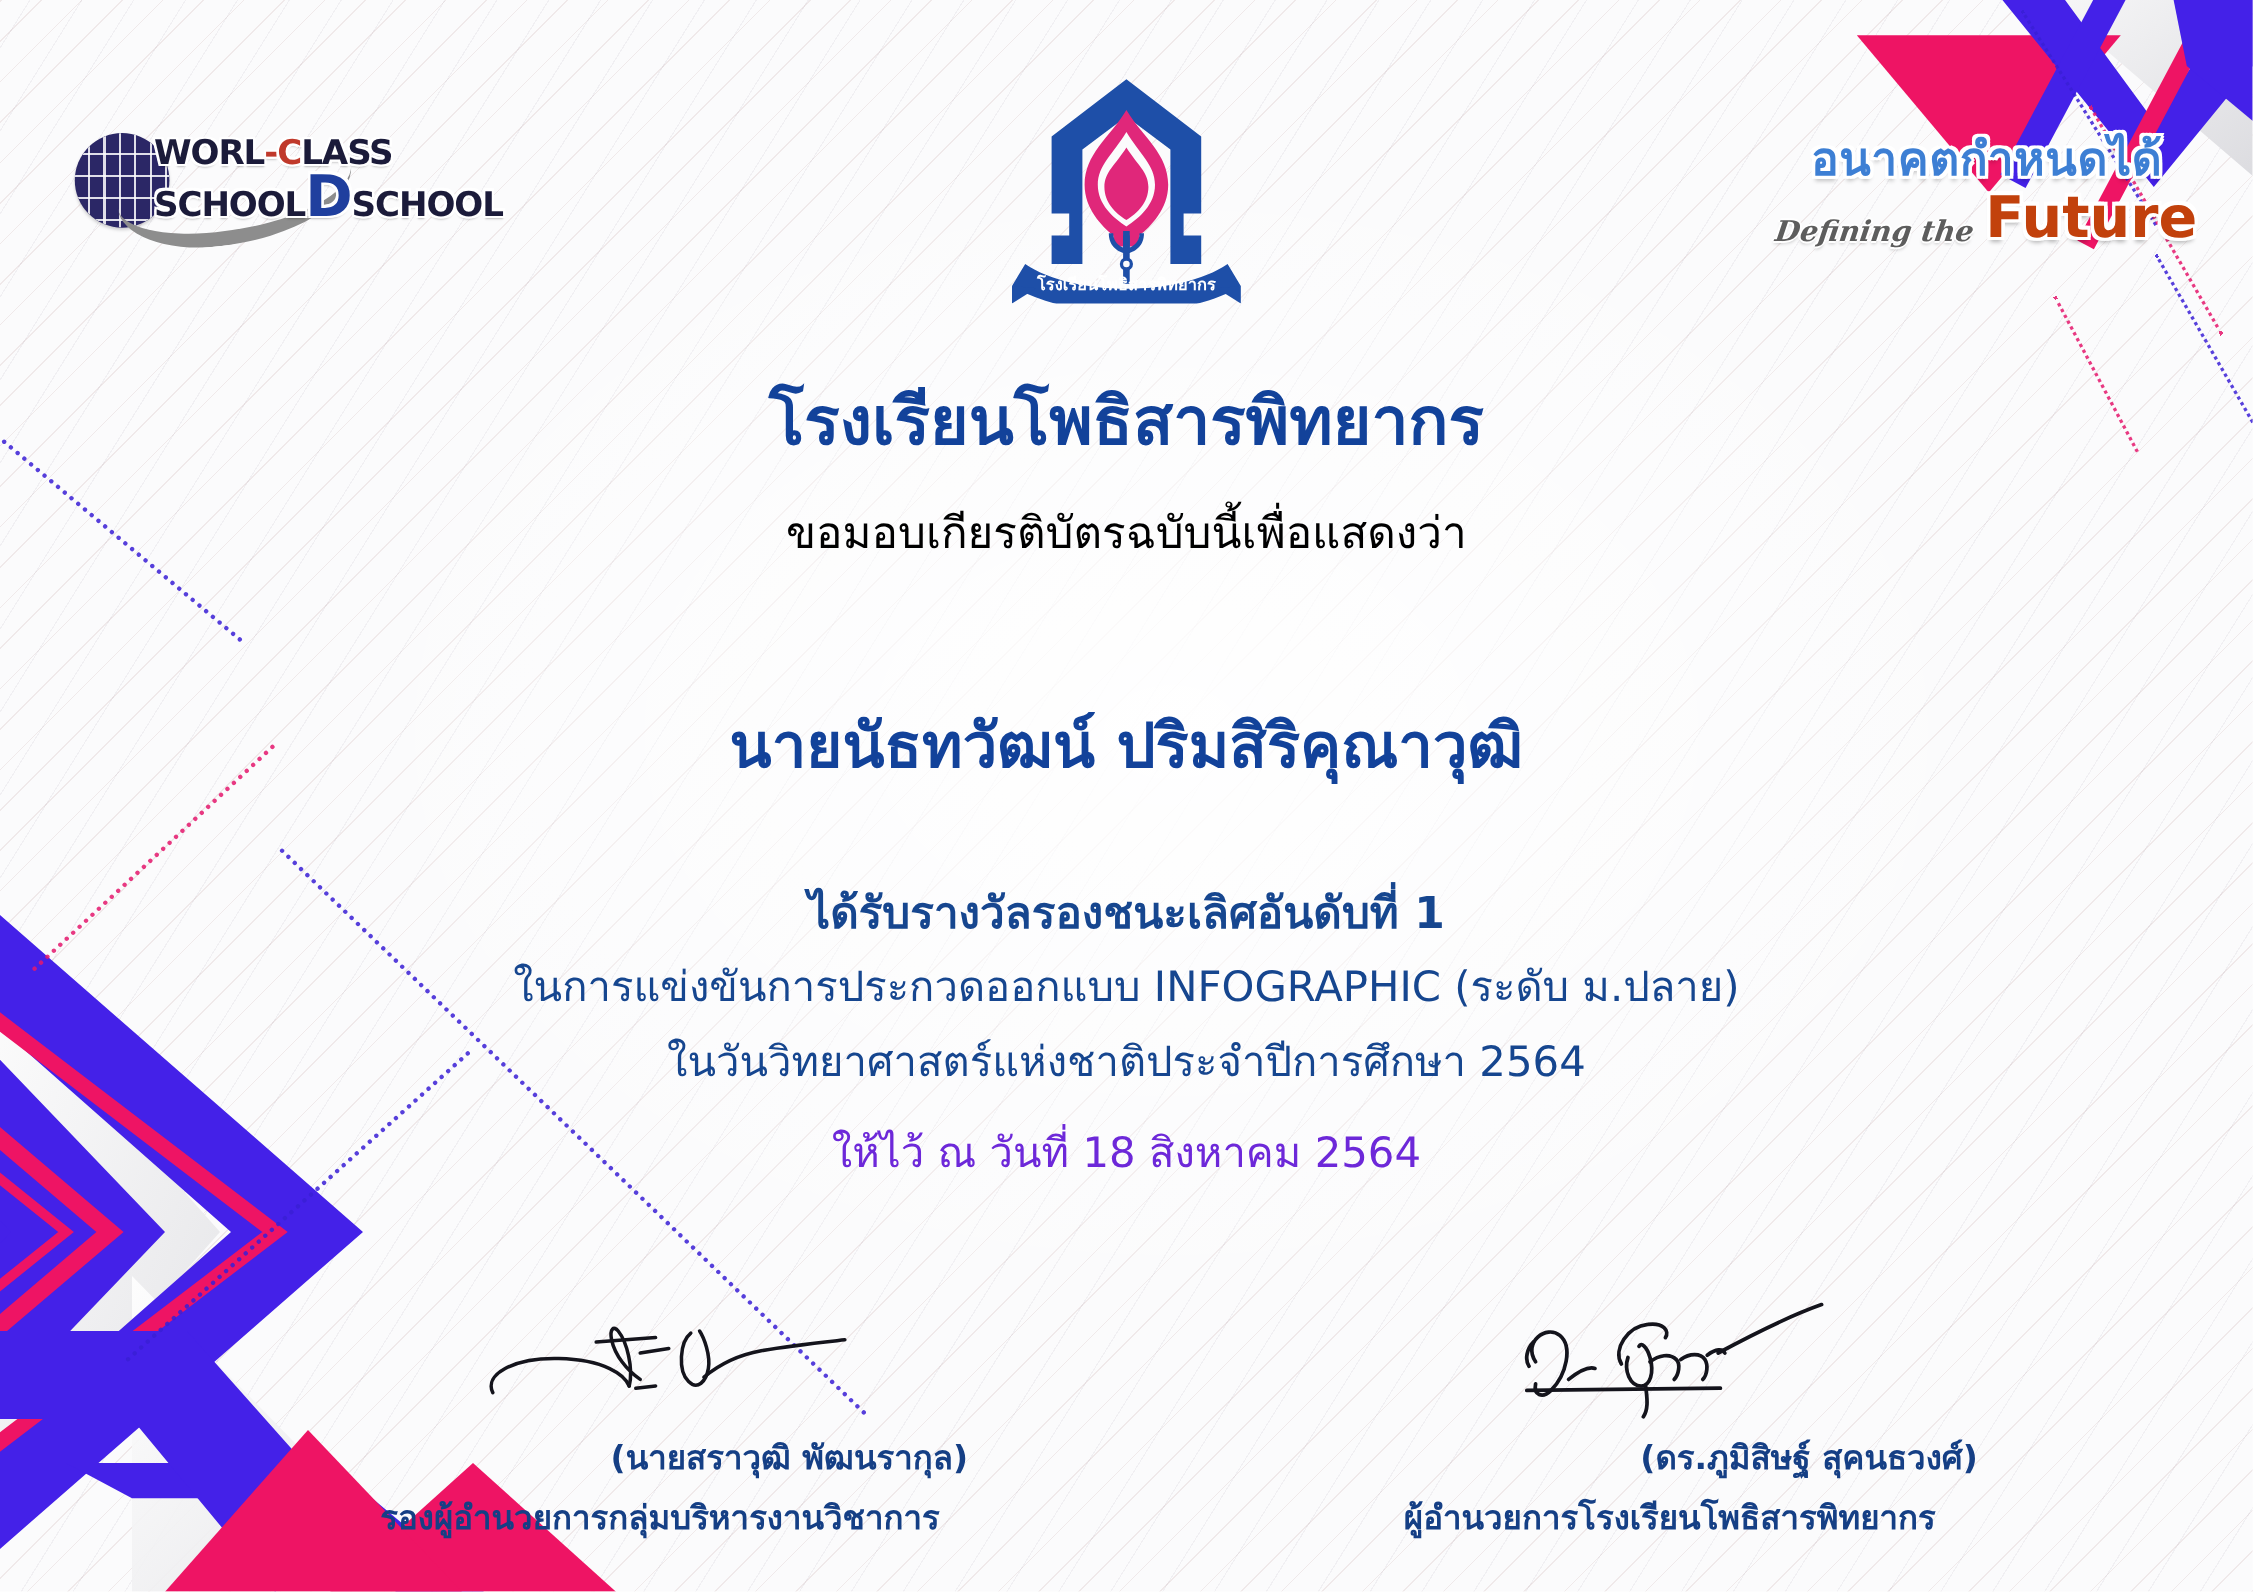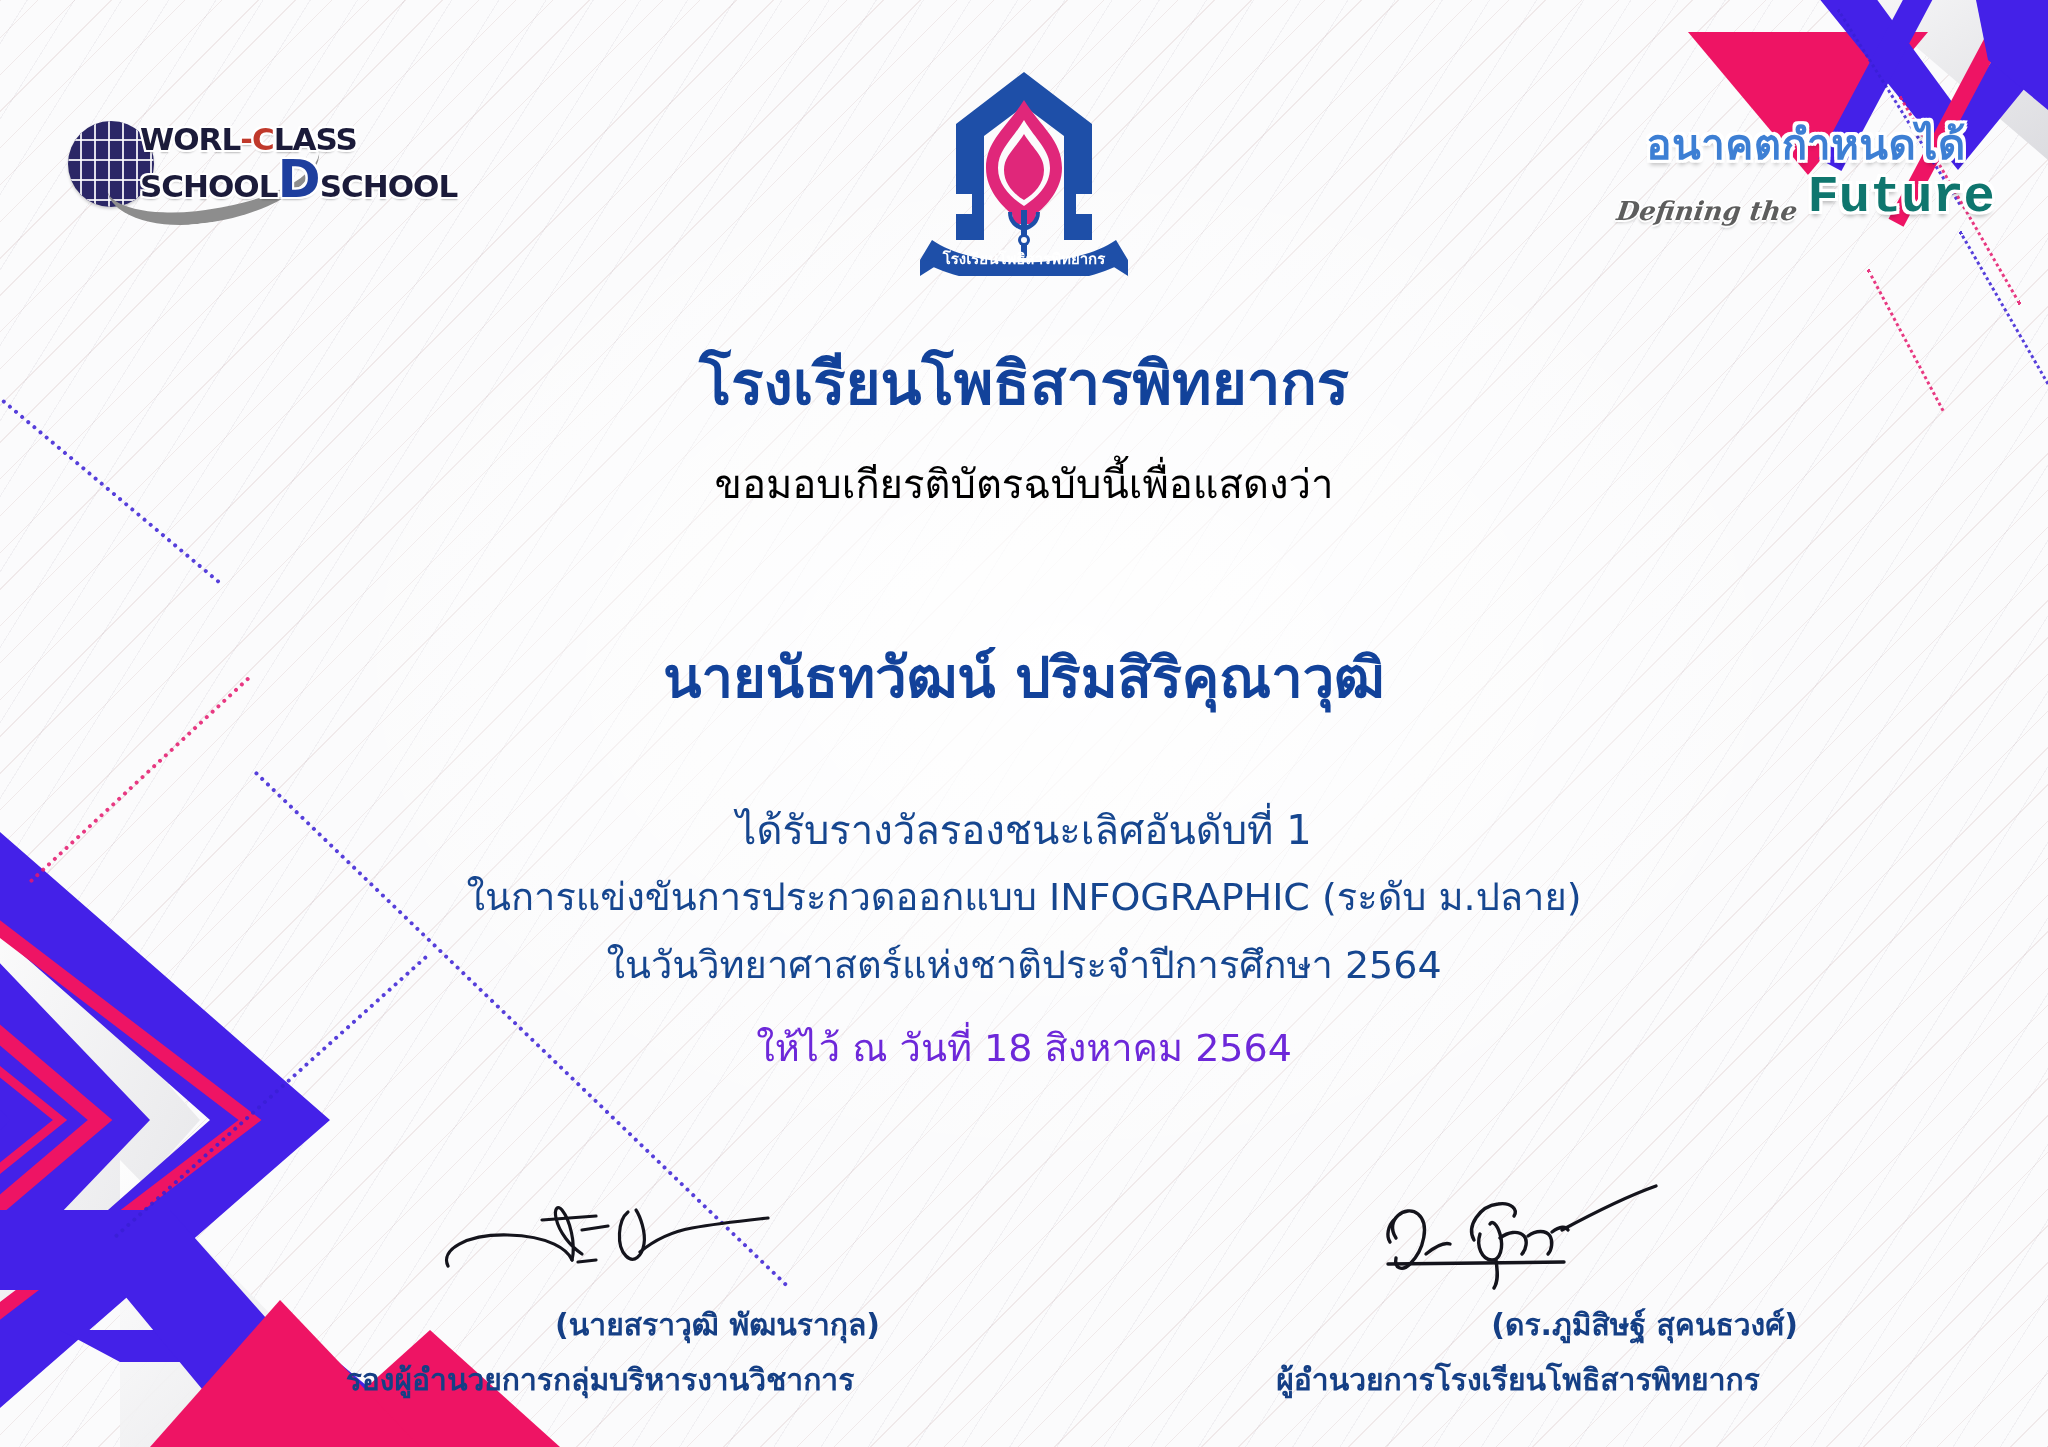--- a/index.html
+++ b/index.html
@@ -123,26 +123,25 @@
     margin-top:6px; display:flex; align-items:flex-end;
     justify-content:center; gap:10px; white-space:nowrap;
   }
   .future-script{
     font-family:"DejaVu Serif","Liberation Serif",serif;
     font-style:italic; font-size:26px; font-weight:700; color:#5d5d5d;
     transform:skewX(-8deg);
     text-shadow:-2px 0 #fff,2px 0 #fff,0 -2px #fff,0 2px #fff,0 3px 3px rgba(0,0,0,.2);
   }
   .future-word{
-    font-size:52px; font-weight:700; color:#0f766e; letter-spacing:0px;
+    font-size:52px; font-weight:700; color:#c2410c; letter-spacing:0px;
     text-shadow:
       -3px 0 #fff,3px 0 #fff,0 -3px #fff,0 3px #fff,
       -3px -3px #fff,3px -3px #fff,-3px 3px #fff,3px 3px #fff,
       0 5px 4px rgba(0,0,0,.28);
-    font-family: Liberation Mono, monospace;
   }
 
   
   .content{
     position:absolute; left:0; right:0; top:0;
     text-align:center;
     color:#123f8f;
   }
   .school-name{
     position:absolute; left:0; right:0; top:335px;
@@ -152,21 +151,21 @@
   .sub-line{
     position:absolute; left:0; right:0; top:452px;
     font-size:40px; font-weight:400; color:#000000;
   }
   .recipient{
     position:absolute; left:0; right:0; top:633px;
     font-size:56px; font-weight:700; color:#12429a;
   }
   .award-1{
     position:absolute; left:0; right:0; top:798px;
-    font-size:40px; font-weight:400; color:#16468f;
+    font-size:40px; font-weight:700; color:#16468f;
   }
   .award-2{
     position:absolute; left:0; right:0; top:866px;
     font-size:38px; font-weight:400; color:#16468f;
   }
   .award-3{
     position:absolute; left:0; right:0; top:934px;
     font-size:38px; font-weight:400; color:#16468f;
   }
   .date-line{

